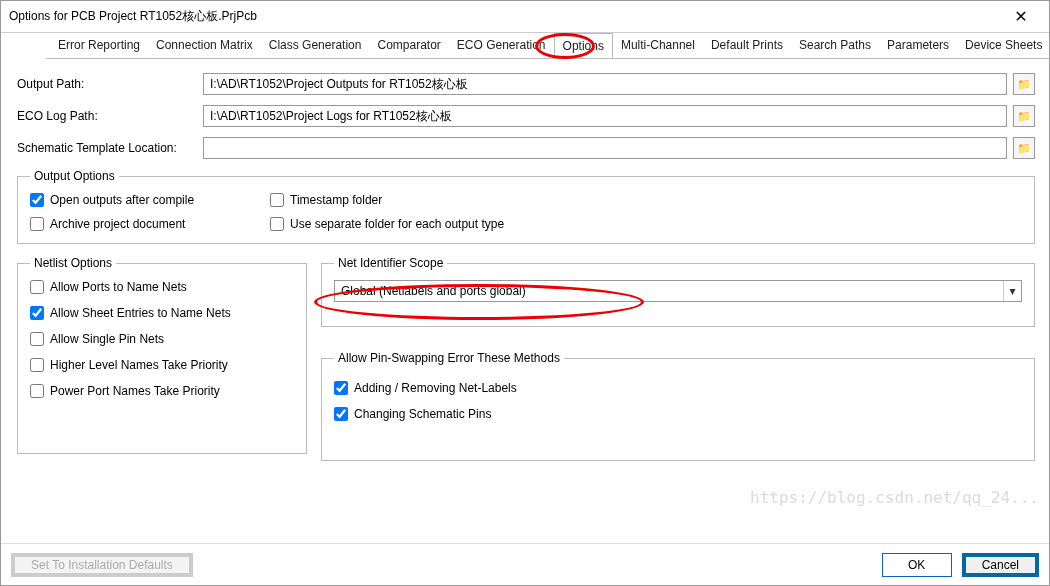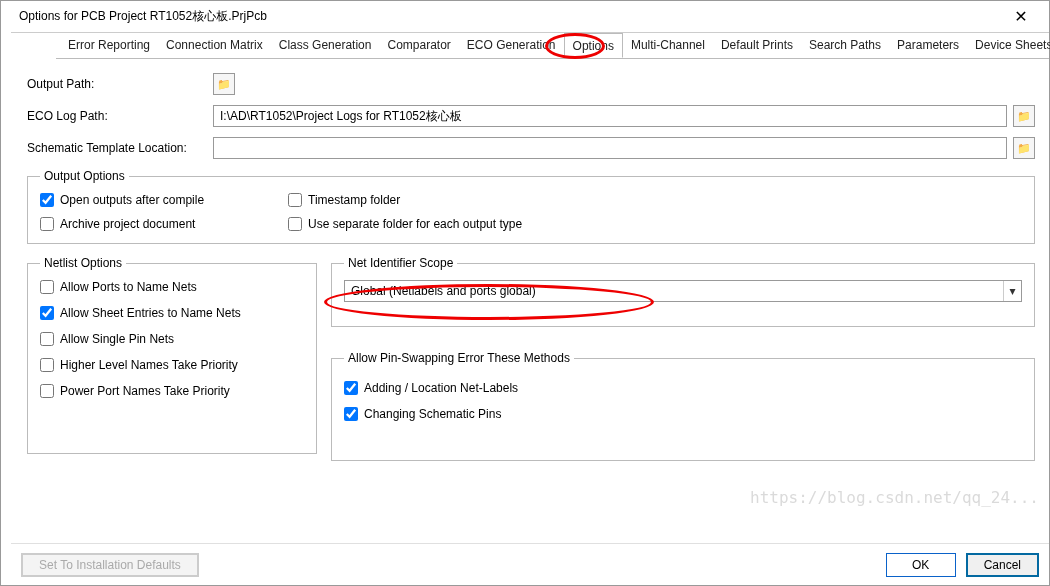--- a/index.html
+++ b/index.html
@@ -1,46 +1,46 @@
 <!DOCTYPE html>
 <html><head>
 <meta charset="utf-8">
 <style>
   * { box-sizing: border-box; margin: 0; padding: 0; font-family: "Segoe UI", Tahoma, Arial, sans-serif; font-size: 12px; }
   body { background: #f0f0f0; }
-  .window { width: 1050px; height: 586px; background: #fff; border: 1px solid #999; position: relative; display: flex; flex-direction: column; padding-left: 10px; }
+  .window { width: 1050px; height: 586px; background: #fff; border: 1px solid #999; position: relative; display: flex; flex-direction: column; }
   .titlebar { height: 32px; display: flex; align-items: center; padding: 0 8px; border-bottom: 1px solid #ccc; background: #fff; }
   .titlebar .title { flex: 1; font-size: 12px; color: #000; }
   .titlebar .close { width: 40px; text-align: center; font-size: 16px; cursor: pointer; }
   .tabs-row { display: flex; align-items: stretch; border-bottom: 1px solid #bbb; height: 26px; padding: 0 4px; }
   .tab { padding: 5px 8px 4px; color: #222; cursor: pointer; white-space: nowrap; font-size: 12px; }
   .tab.active { background: #fff; border: 1px solid #bbb; border-bottom: 1px solid #fff; }
   .tab-circle { position: absolute; border: 3px solid #e00; border-radius: 50%; width: 60px; height: 26px; pointer-events: none; }
   .content { flex: 1; padding: 14px 14px 6px 16px; overflow: hidden; position: relative; }
   .form-row { display: flex; align-items: center; margin-bottom: 10px; gap: 6px; }
   .form-row .lbl { width: 180px; color: #000; }
   .form-row input.path { flex: 1; height: 22px; border: 1px solid #999; padding: 2px 6px; font-size: 12px; }
   .folder-btn { width: 22px; height: 22px; border: 1px solid #999; background: #f6f6f6; display: flex; align-items: center; justify-content: center; cursor: pointer; font-size: 11px; }
   fieldset { border: 1px solid #bbb; padding: 10px 12px 12px; margin-bottom: 12px; }
   fieldset > legend { padding: 0 4px; color: #000; font-size: 12px; }
-  .cb-grid { display: grid; grid-template-columns: 220px 1fr; gap: 10px 28px; }
+  .cb-grid { display: grid; grid-template-columns: 220px 1fr; gap: 10px 20px; }
   .cb { display: flex; align-items: center; gap: 6px; }
   .cb input[type=checkbox] { width: 14px; height: 14px; }
   .cb.disabled { color: #aaa; }
   .cols { display: flex; gap: 14px; }
   .col-left { width: 290px; display: flex; flex-direction: row; gap: 8px; }
   .col-right { flex: 1; display: flex; flex-direction: column; gap: 12px; }
   .cb-list { display: flex; flex-direction: column; gap: 12px; }
   .select-wrap { position: relative; display: flex; align-items: center; height: 22px; border: 1px solid #999; background: #fff; }
   .select-wrap .sel-text { flex: 1; padding: 0 6px; font-size: 12px; }
   .select-wrap .sel-arrow { width: 18px; text-align: center; color: #333; border-left: 1px solid #ccc; height: 100%; display:flex; align-items:center; justify-content:center; }
   .ring { position: absolute; border: 3px solid #e00; border-radius: 50% / 50%; pointer-events: none; }
   .footer { height: 42px; display: flex; align-items: center; padding: 0 10px; gap: 10px; border-top: 1px solid #e0e0e0; }
   .footer .spacer { flex: 1; }
-  .btn { height: 24px; min-width: 70px; padding: 0 16px; border: 2px solid #0369a1; background: #f0f0f0; cursor: pointer; font-size: 12px; }
+  .btn { height: 24px; min-width: 70px; padding: 0 16px; border: 4px solid #0369a1; background: #f0f0f0; cursor: pointer; font-size: 12px; }
   .btn.primary { border: 1px solid #0a62c9; background: #fff; }
   .btn.disabled { color: #aaa; border-color: #ccc; background: #f4f4f4; }
   .watermark { position: absolute; right: 10px; bottom: 36px; color: rgba(150,150,150,0.35); font-size: 16px; font-family: monospace; pointer-events:none;}
 </style>
 </head>
 <body>
 
 <div class="window">
 
   <div class="titlebar">
@@ -64,20 +64,21 @@
       <div class="tab">Managed O</div>
 
     </div>
     <div class="tab-circle" style="left:489px; top:0px;"></div>
   </div>
 
   <div class="content">
 
     <div class="form-row">
       <div class="lbl">Output Path:</div>
+      <input class="path" value="I:\AD\RT1052\Project Outputs for RT1052核心板" style="">
       <div class="folder-btn">📁</div>
     </div>
 
     <div class="form-row">
       <div class="lbl">ECO Log Path:</div>
       <input class="path" value="I:\AD\RT1052\Project Logs for RT1052核心板" style="">
       <div class="folder-btn">📁</div>
     </div>
 
     <div class="form-row">
@@ -145,21 +146,21 @@
             <div class="sel-arrow">▾</div>
           </div>
           <div class="ring" style="left:-8px; top:14px; width:330px; height:36px;"></div>
         </fieldset>
 
         <fieldset style="height:110px;">
           <legend>Allow Pin-Swapping Error These Methods</legend>
           <div class="cb-list" style="margin-top:6px;">
             <label class="cb">
               <input type="checkbox" checked="" style="">
-              <span>Adding / Location Net-Labels</span>
+              <span>Adding / Removing Net-Labels</span>
             </label>
             <label class="cb">
               <input type="checkbox" checked="" style="">
               <span>Changing Schematic Pins</span>
             </label>
           </div>
         </fieldset>
 
       </div>
     </div>

